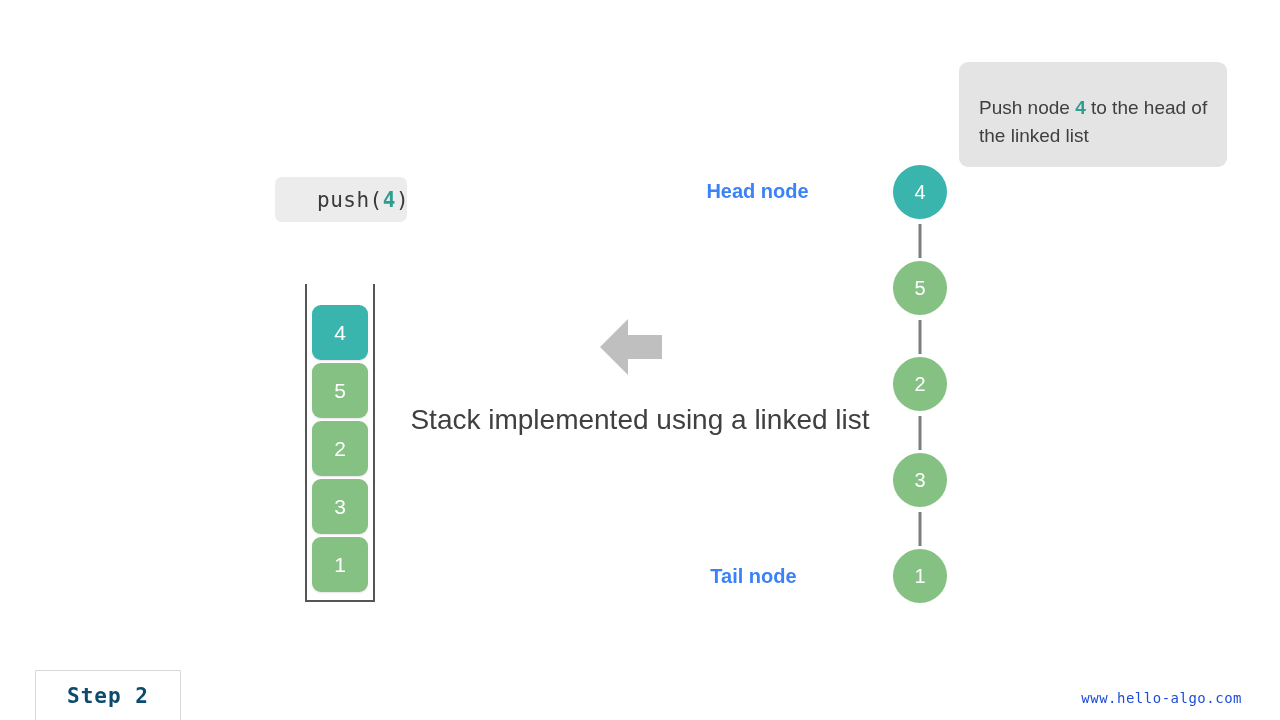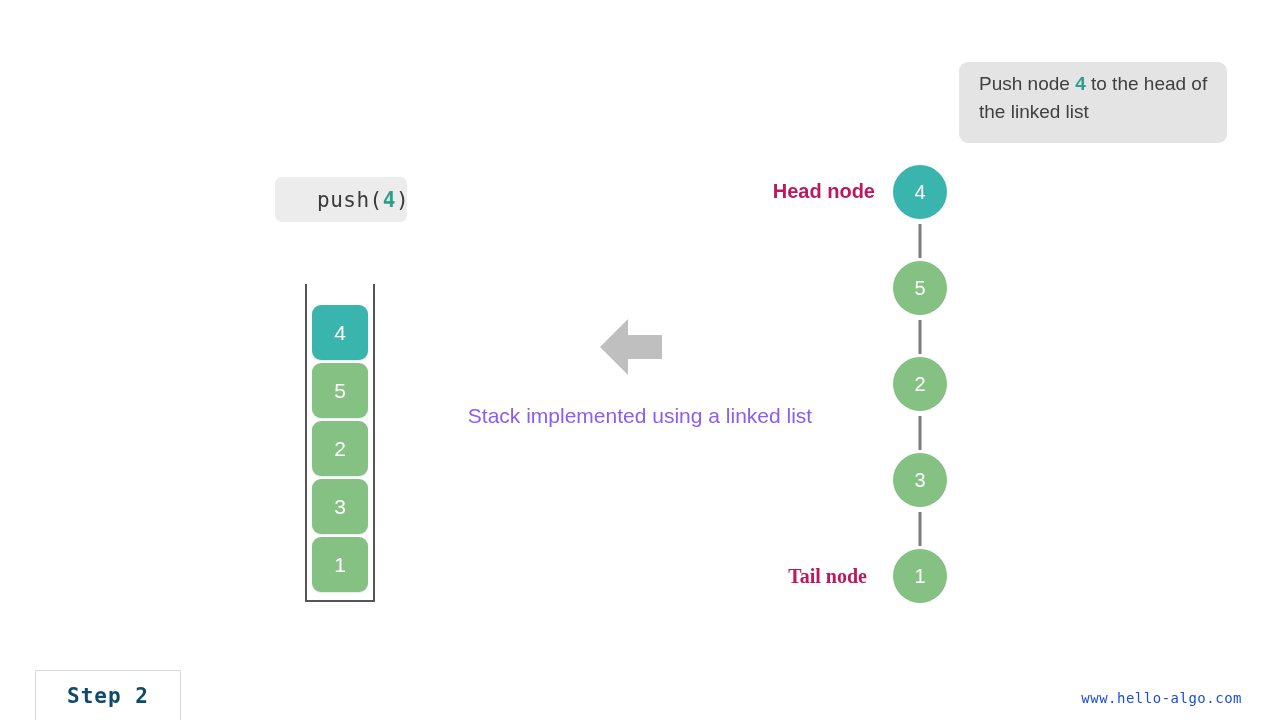--- a/index.html
+++ b/index.html
@@ -16,21 +16,21 @@
     font-family: "Liberation Sans", sans-serif;
   }
 
   
   .callout {
     position: absolute;
     left: 959px;
     top: 62px;
     width: 268px;
     box-sizing: border-box;
-    padding: 8px 18px 18px 20px;
+    padding: 32px 18px 18px 20px;
     background: #e4e4e4;
     border-radius: 9px;
     color: #3f3f3f;
     font-size: 19px;
     line-height: 1.45;
   }
   .callout .hl {
     color: #2f9e8f;
     font-weight: bold;
   }
@@ -114,22 +114,22 @@
     height: 60px;
   }
 
   
   .caption {
     position: absolute;
     left: 380px;
     top: 404px;
     width: 520px;
     text-align: center;
-    color: #8b5cf6;
-    font-size: 21px;
+    color: #404040;
+    font-size: 28px;
   }
 
   
   .ll {
     position: absolute;
     left: 880px;
     top: 154px;
     width: 80px;
     height: 460px;
   }
@@ -150,24 +150,24 @@
   .nodering {
     position: absolute;
     left: 0;
     width: 60px;
     height: 60px;
   }
   .llrow { position: absolute; left: 0; width: 80px; height: 60px; }
 
   .sidelabel {
     position: absolute;
-    text-align: right;
+    text-align: center;
     font-size: 20px;
     font-weight: bold;
-    color: #be185d;
+    color: #3b82f6;
     white-space: nowrap;
   }
 
   
   .stepbadge {
     position: absolute;
     left: 35px;
     top: 670px;
     width: 146px;
     height: 52px;
@@ -296,19 +296,19 @@
       <svg class="nodering" style="left:10px" width="60" height="60" viewBox="0 0 60 60">
         <circle cx="30" cy="30" r="28.5" fill="none" stroke="#84c183" stroke-width="1.6"></circle>
       </svg>
       <div class="node" style="background:#84c183; border:3px solid #ffffff;">
         <span>1</span>
       </div>
     </div>
   </div>
 
   <div class="sidelabel" style="left:640px; top:180px; width:235px;">Head node</div>
-  <div class="sidelabel" style="left:640px; top:565px; width:227px;font-family:Liberation Serif, serif;">Tail node</div>
+  <div class="sidelabel" style="left:640px; top:565px; width:227px;">Tail node</div>
 
   <div class="stepbadge">Step 2</div>
 
   <div class="watermark">www.hello-algo.com</div>
 
 </div>
 
 </body></html>

